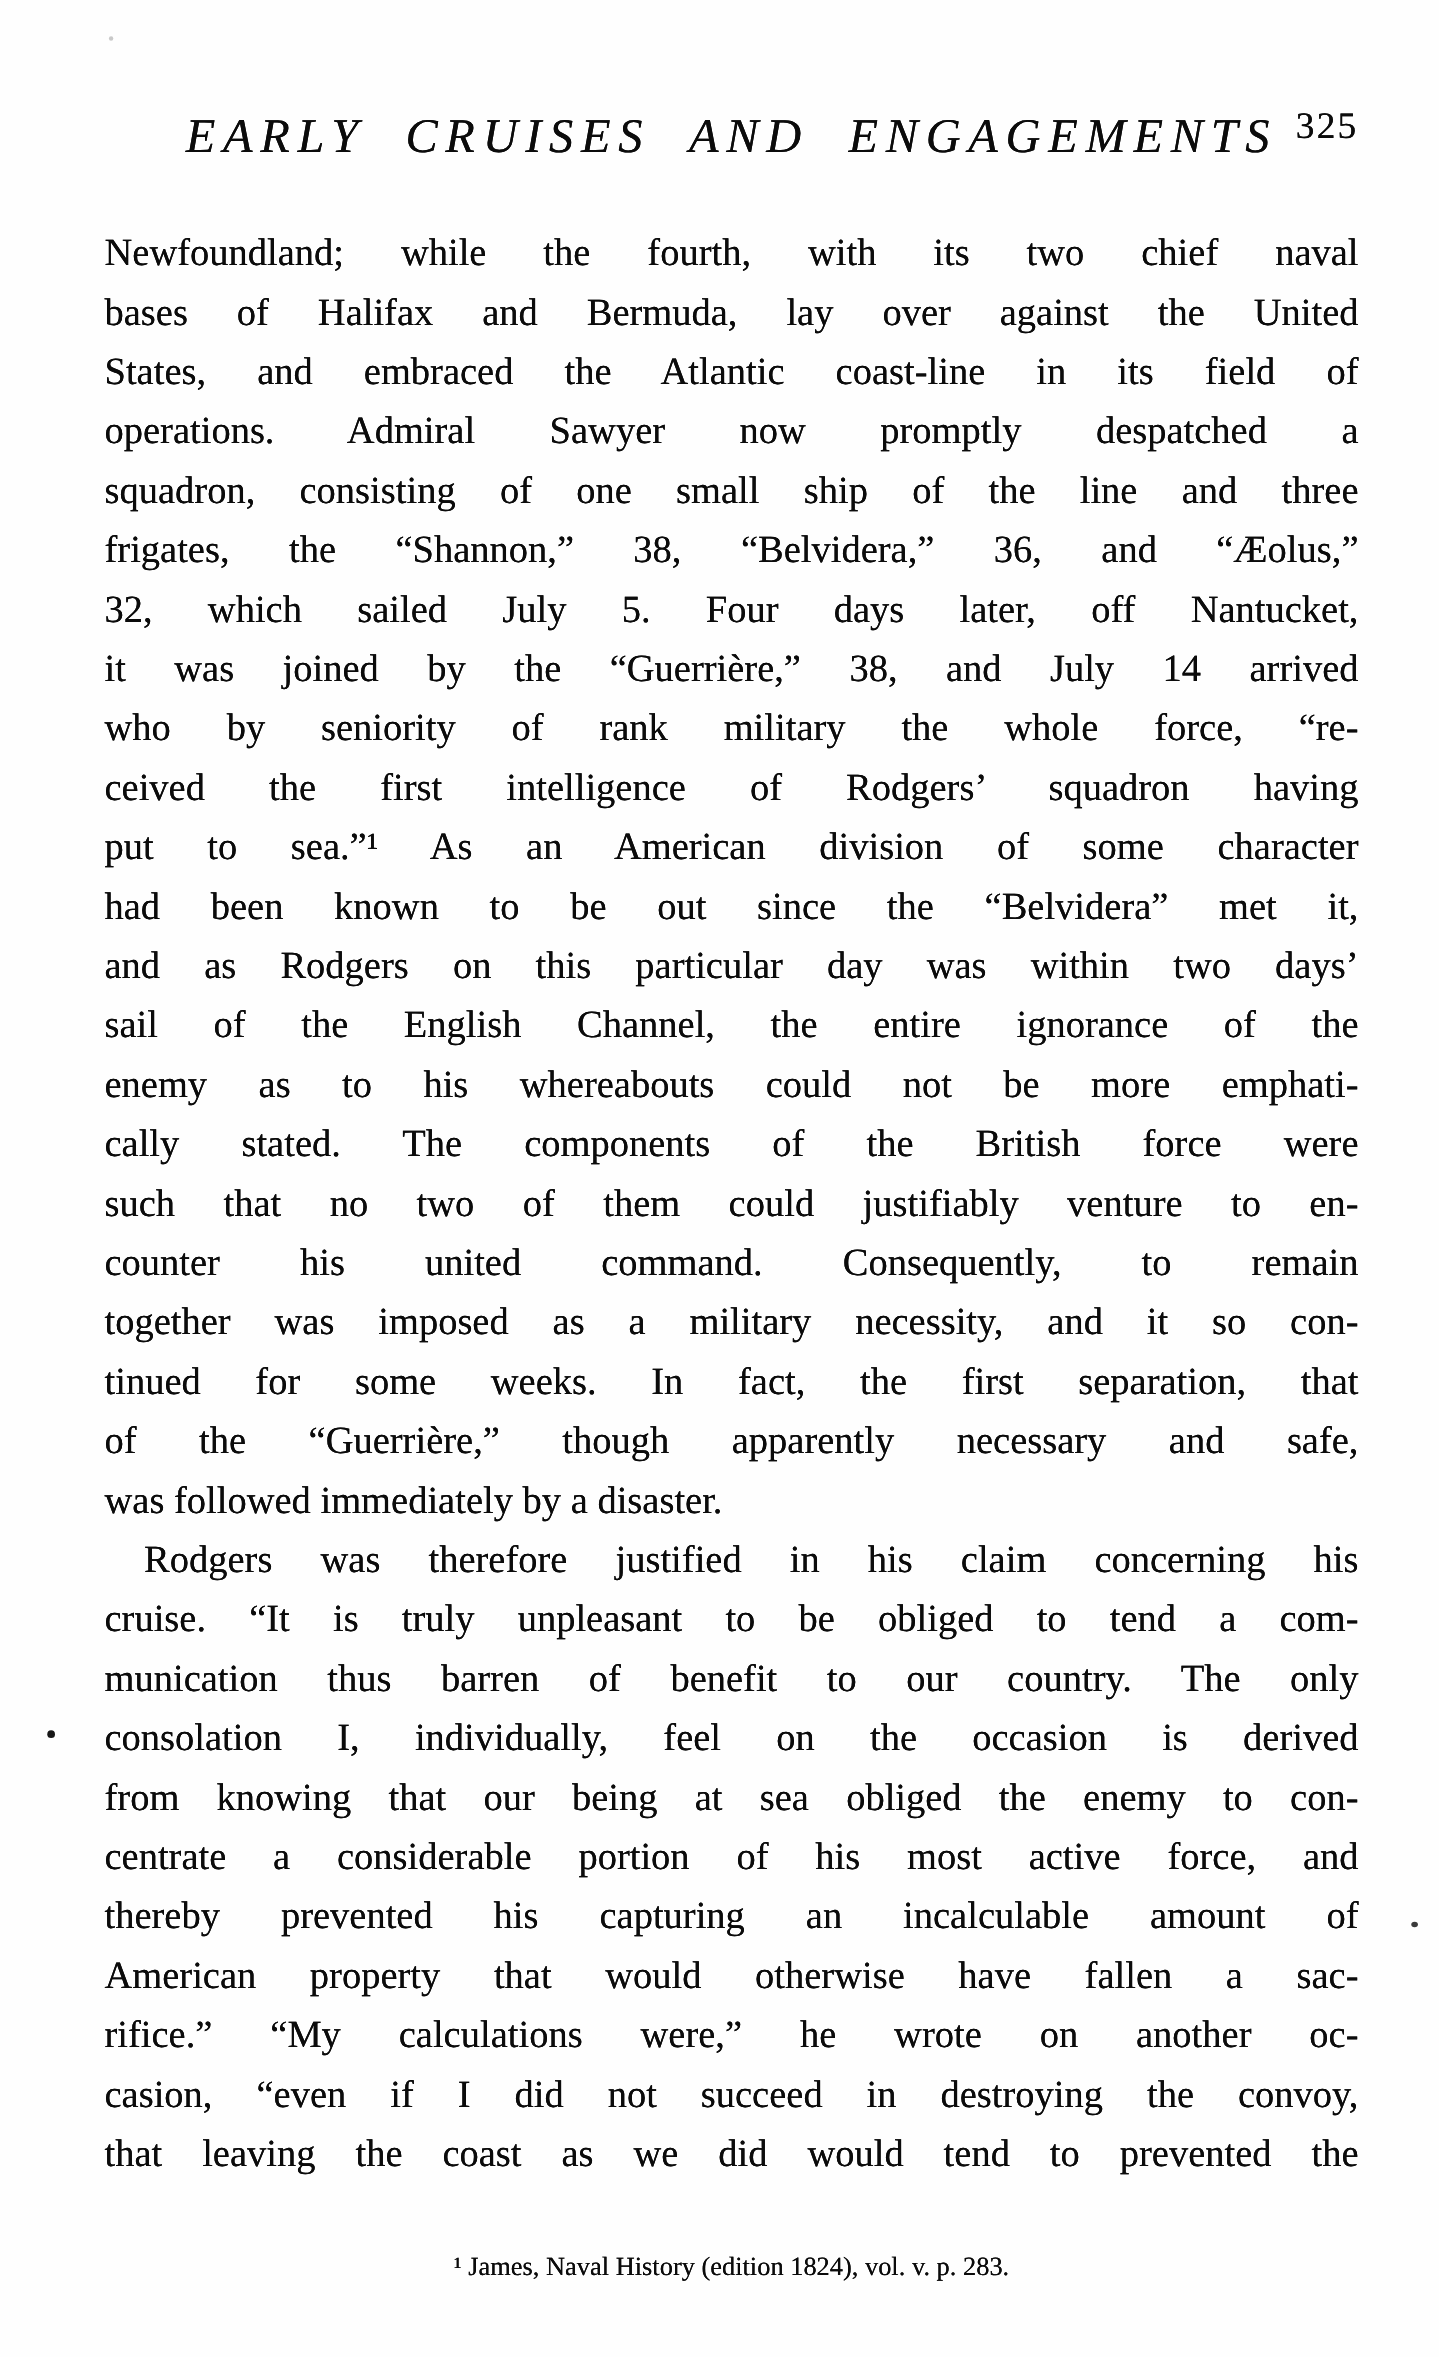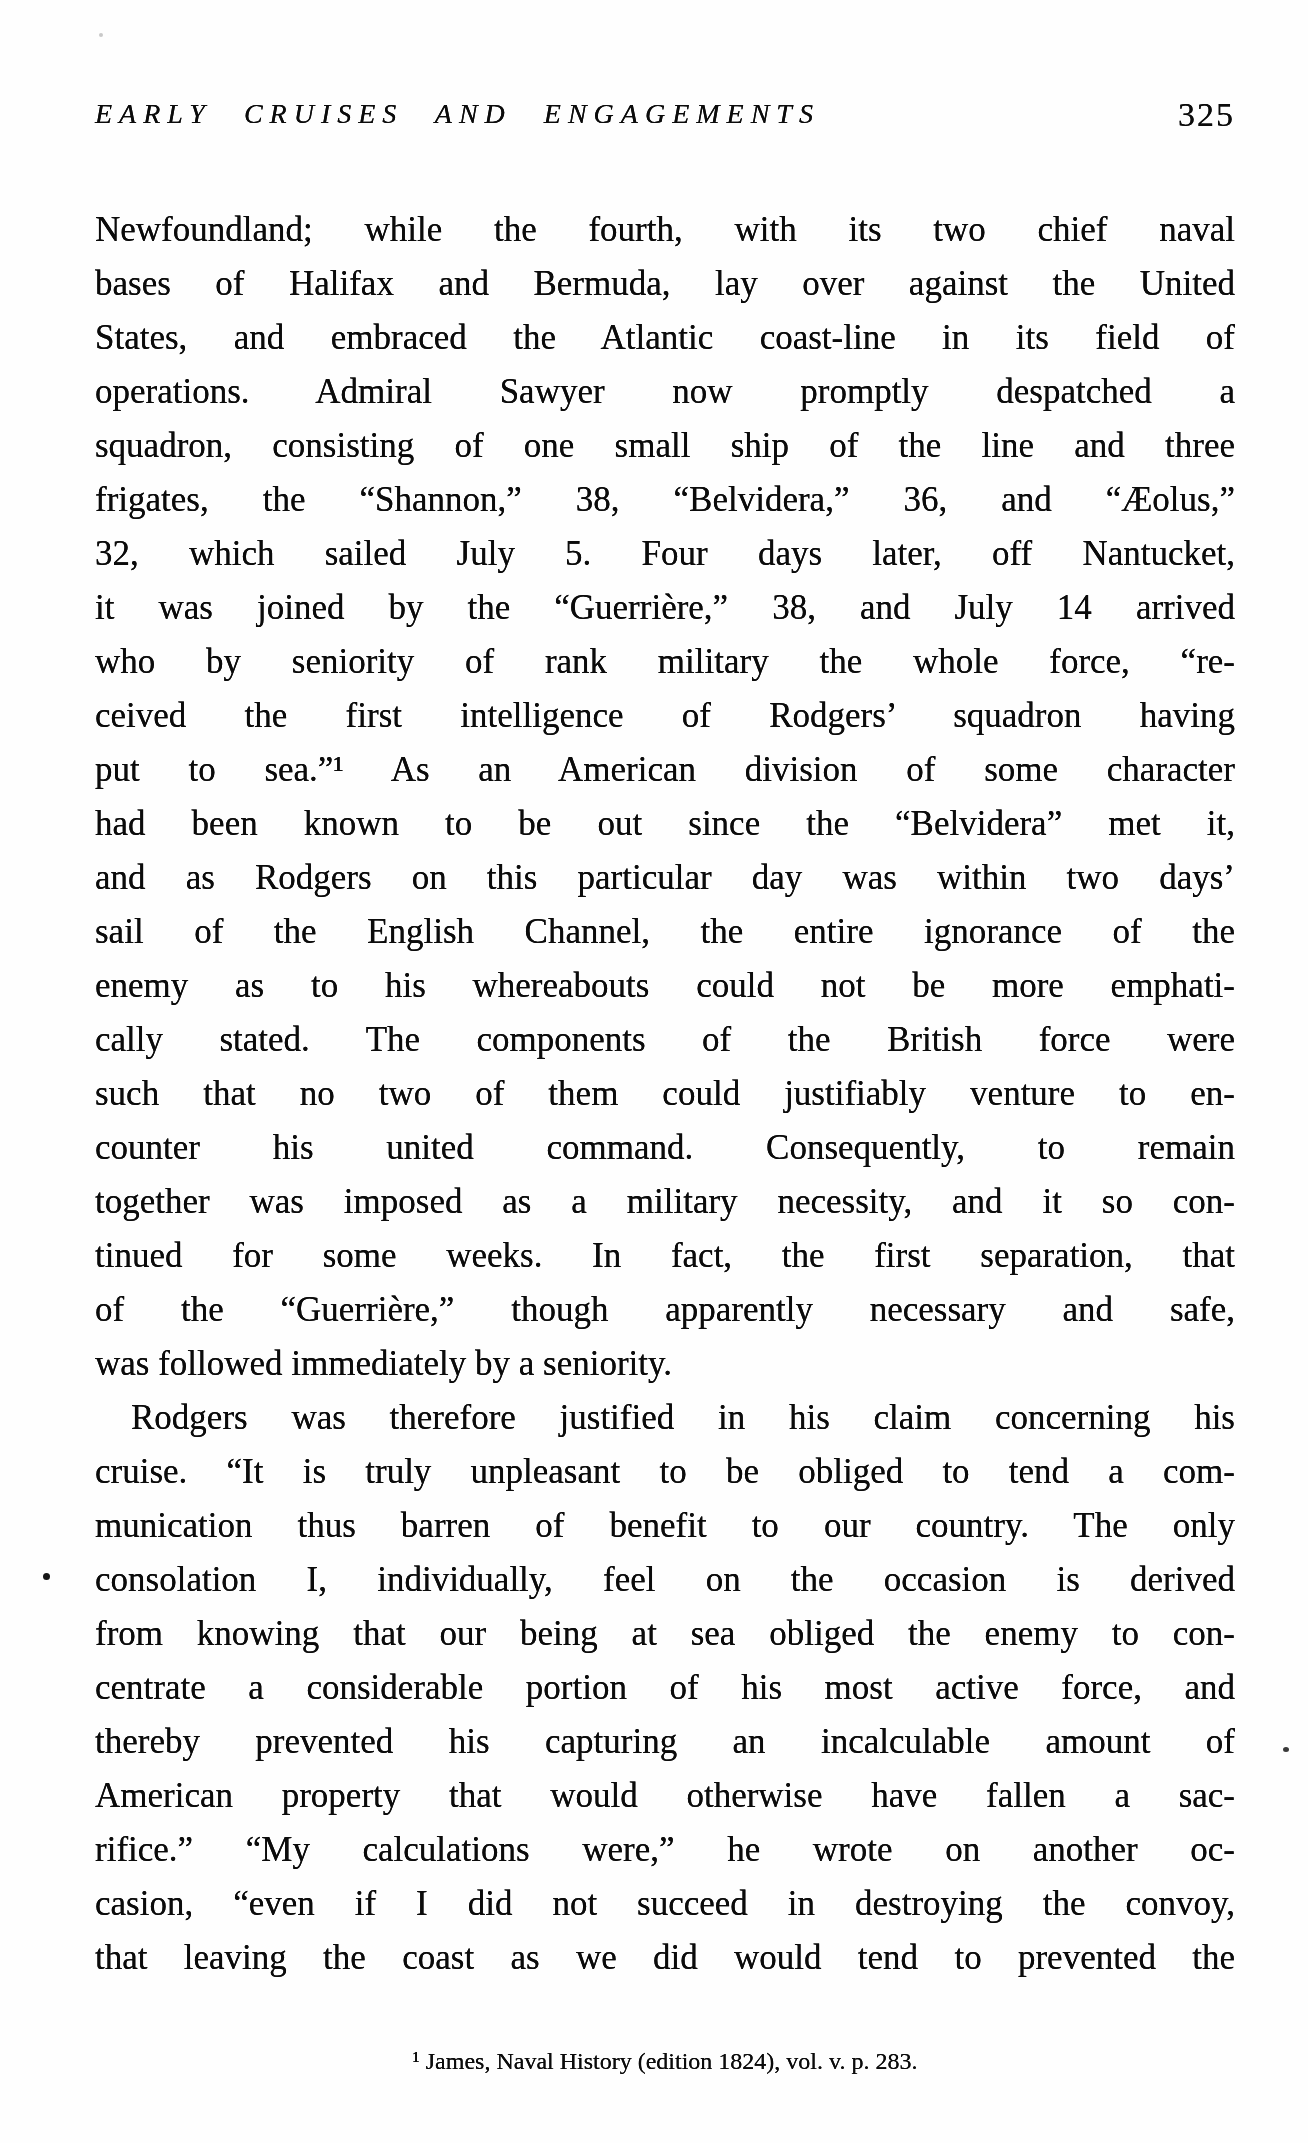--- a/index.html
+++ b/index.html
@@ -21,23 +21,23 @@
     position: absolute;
     left: 95px;
     top: 98px;
     width: 1140px;
     height: 46px;
   }
   .running-title {
     position: absolute;
     left: 0;
     right: 0;
-    text-align: left;
+    text-align: center;
     font-style: italic;
-    font-size: 28px;
+    font-size: 44px;
     letter-spacing: 7px;
     word-spacing: 18px;
     white-space: nowrap;
     text-shadow: 0 0 0.5px currentColor;
   }
   .page-number {
     position: absolute;
     right: 0;
     top: -2px;
     font-size: 34px;
@@ -114,21 +114,21 @@
         <div class="line">had been known to be out since the “Belvidera” met it,</div>
         <div class="line">and as Rodgers on this particular day was within two days’</div>
         <div class="line">sail of the English Channel, the entire ignorance of the</div>
         <div class="line">enemy as to his whereabouts could not be more emphati-</div>
         <div class="line">cally stated. The components of the British force were</div>
         <div class="line">such that no two of them could justifiably venture to en-</div>
         <div class="line">counter his united command. Consequently, to remain</div>
         <div class="line">together was imposed as a military necessity, and it so con-</div>
         <div class="line">tinued for some weeks. In fact, the first separation, that</div>
         <div class="line">of the “Guerrière,” though apparently necessary and safe,</div>
-        <div class="line">was followed immediately by a seniority.</div>
+        <div class="line">was followed immediately by a disaster.</div>
       </div>
     <div class="para para2">
 
     <div class="line">Rodgers was therefore justified in his claim concerning his</div>
         <div class="line">cruise. “It is truly unpleasant to be obliged to tend a com-</div>
         <div class="line">munication thus barren of benefit to our country. The only</div>
         <div class="line">consolation I, individually, feel on the occasion is derived</div>
         <div class="line">from knowing that our being at sea obliged the enemy to con-</div>
         <div class="line">centrate a considerable portion of his most active force, and</div>
         <div class="line">thereby prevented his capturing an incalculable amount of</div>

